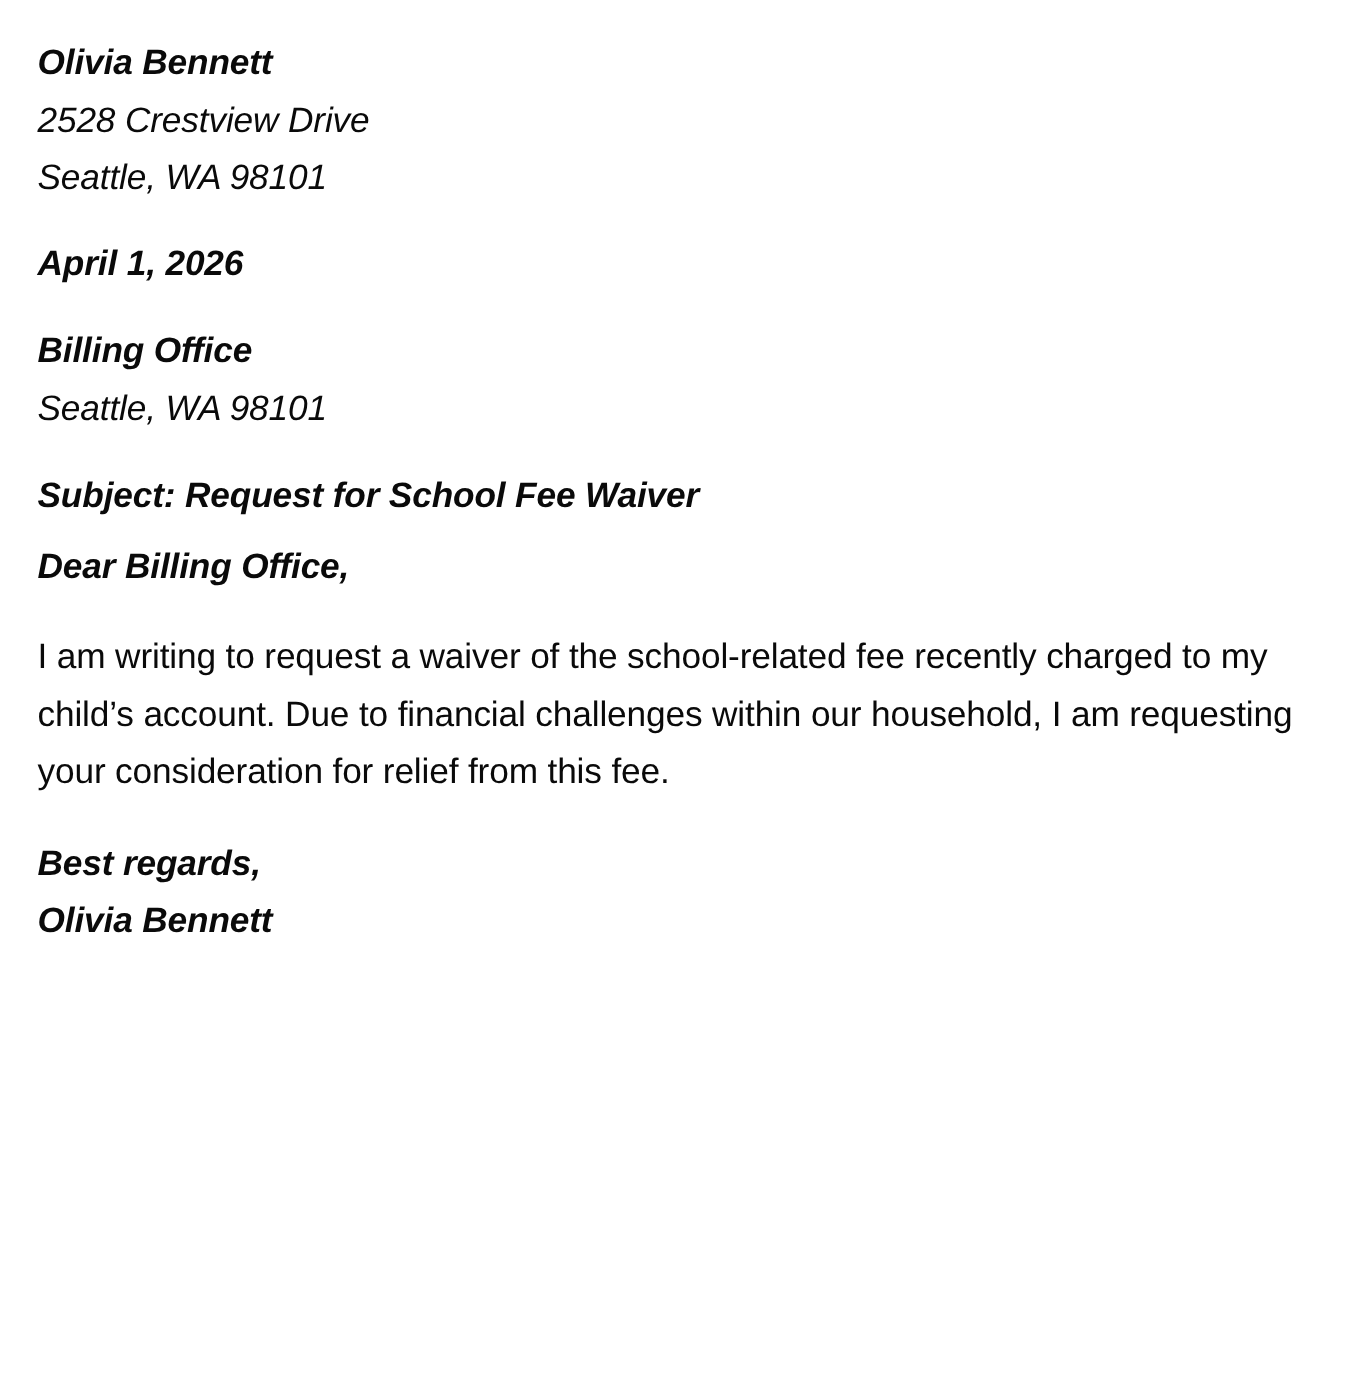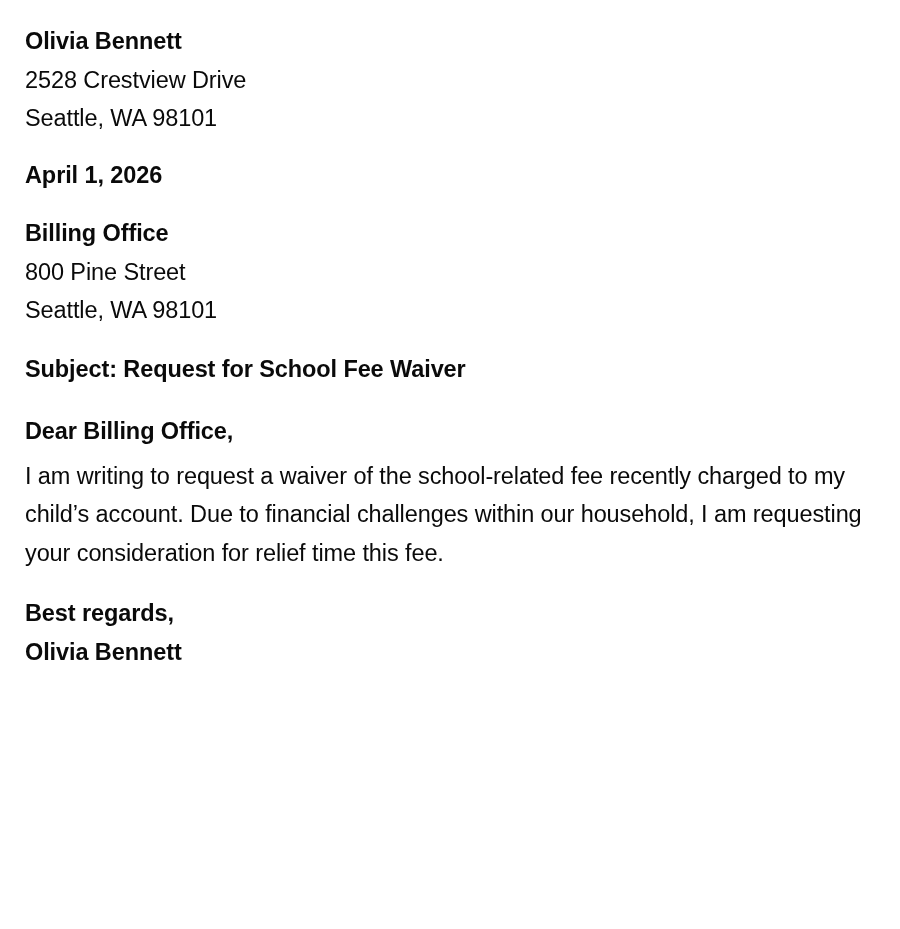--- a/index.html
+++ b/index.html
@@ -25,69 +25,69 @@
     margin: 0 0 20px 0;
   }
   .block:last-child {
     margin-bottom: 0;
   }
   .line {
     font-size: 23.5px;
     line-height: 38.5px;
     letter-spacing: -0.1px;
     white-space: pre-wrap;
+    font-style: italic;
   }
   .bold {
     font-weight: bold;
   }
   .para {
     font-size: 23.5px;
     line-height: 38.5px;
     letter-spacing: -0.1px;
     max-width: 845px;
     margin: 0;
     text-align: left;
   }
   .sender-block { margin-bottom: 18px; }
   .date-block   { }
   .recipient-block { margin-bottom: 20px; margin-top: 16px; }
-  .subject-block { margin-bottom: 24px; }
-  .salutation-block { margin-bottom: 6px; }
+  .subject-block { margin-bottom: 8px; }
+  .salutation-block { margin-bottom: 22px; }
   .body-para { margin-bottom: 22px; }
   .closing-block { margin-bottom: 0; }
 </style>
 </head>
 <body>
 
 <div class="page">
 
   <div class="block sender-block">
     <div class="line bold">Olivia Bennett</div>
     <div class="line">2528 Crestview Drive</div>
     <div class="line">Seattle, WA 98101</div>
   </div>
 
   <div class="block date-block">
     <div class="line bold">April 1, 2026</div>
   </div>
 
   <div class="block recipient-block">
     <div class="line bold">Billing Office</div>
-    <div class="line">800 Pine Street</div>
     <div class="line">Seattle, WA 98101</div>
   </div>
 
   <div class="block subject-block">
     <div class="line bold">Subject: Request for School Fee Waiver</div>
   </div>
 
   <div class="block salutation-block">
     <div class="line bold">Dear Billing Office,</div>
   </div>
 
-  <p class="para body-para">I am writing to request a waiver of the school-related fee recently charged to my child’s account. Due to financial challenges within our household, I am requesting your consideration for relief time this fee.</p>
+  <p class="para body-para">I am writing to request a waiver of the school-related fee recently charged to my child’s account. Due to financial challenges within our household, I am requesting your consideration for relief from this fee.</p>
 
   <div class="block closing-block">
     <div class="line bold">Best regards,</div>
     <div class="line bold">Olivia Bennett</div>
   </div>
 
 </div>
 
 </body></html>

